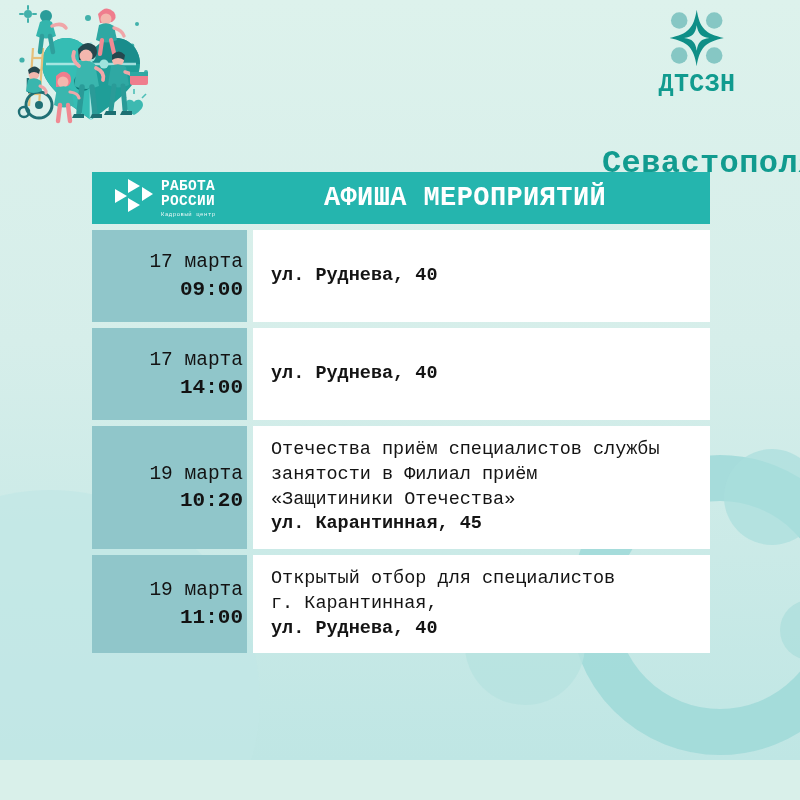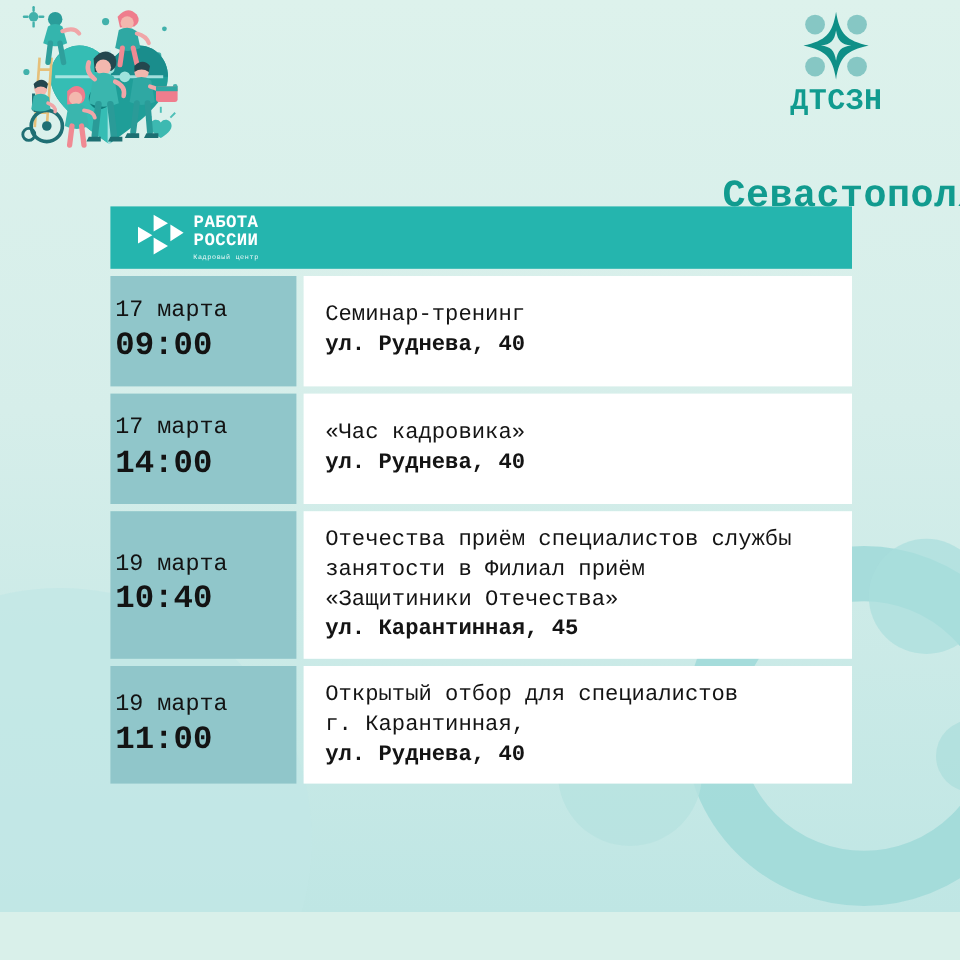--- a/index.html
+++ b/index.html
@@ -118,21 +118,20 @@
     background: #25b5ae;
     height: 52px;
     padding: 0 0 0 22px;
     box-sizing: border-box;
   }
   .rr-logo {
     display: flex;
     align-items: center;
     flex: 0 0 auto;
     width: 130px;
-    text-align: center;
   }
   .rr-mark { width: 40px; height: 40px; display: block; flex: 0 0 auto; }
   .rr-words {
     margin-left: 7px;
     color: #ffffff;
     line-height: 1;
   }
   .rr-words .rr-w1,
   .rr-words .rr-w2 {
     display: block;
@@ -164,33 +163,33 @@
     display: flex;
     align-items: stretch;
     margin-bottom: 6px;
     background: transparent;
   }
   .row-when {
     flex: 0 0 155px;
     background: #90c6ca;
     display: flex;
     flex-direction: column;
-    align-items: flex-start;
+    align-items: flex-end;
     justify-content: center;
     color: #131313;
     padding: 6px 4px;
     box-sizing: border-box;
   }
   .row-when .when-date {
     font-size: 19.5px;
     line-height: 1.35;
     font-weight: normal;
   }
   .row-when .when-time {
-    font-size: 27px;
+    font-size: 21px;
     line-height: 1.3;
     font-weight: bold;
   }
   .row-what {
     flex: 1 1 auto;
     background: #ffffff;
     margin-left: 6px;
     padding: 12px 18px 12px 18px;
     box-sizing: border-box;
     display: flex;
@@ -354,50 +353,49 @@
           <polygon points="28,9 39,16 28,23" fill="#ffffff"></polygon>
           <polygon points="1,11 13,18 1,25" fill="#ffffff"></polygon>
           <polygon points="14,20 26,27 14,34" fill="#ffffff"></polygon>
         </svg>
         <span class="rr-words">
           <span class="rr-w1">РАБОТА</span>
           <span class="rr-w2">РОССИИ</span>
           <span class="rr-sub">Кадровый центр</span>
         </span>
       </div>
+      <div class="table-title">АФИША МЕРОПРИЯТИЙ</div>
     </div>
 
     <div class="rows">
 
       <div class="event-row row-h1">
         <div class="row-when">
           <span class="when-date">17 марта</span>
           <span class="when-time">09:00</span>
         </div>
         <div class="row-what">
-          <span class="what-line">Семинар-тренинг</span>
           <span class="what-line addr">ул. Руднева, 40</span>
         </div>
       </div>
 
       <div class="event-row row-h2">
         <div class="row-when">
           <span class="when-date">17 марта</span>
           <span class="when-time">14:00</span>
         </div>
         <div class="row-what">
-          <span class="what-line">«Час кадровика»</span>
           <span class="what-line addr">ул. Руднева, 40</span>
         </div>
       </div>
 
       <div class="event-row row-h3">
         <div class="row-when">
           <span class="when-date">19 марта</span>
-          <span class="when-time">10:40</span>
+          <span class="when-time">10:20</span>
         </div>
         <div class="row-what">
           <span class="what-line">Отечества приём специалистов службы</span>
           <span class="what-line">занятости в Филиал приём</span>
           <span class="what-line">«Защитиники Отечества»</span>
           <span class="what-line addr">ул. Карантинная, 45</span>
         </div>
       </div>
 
       <div class="event-row row-h4">

